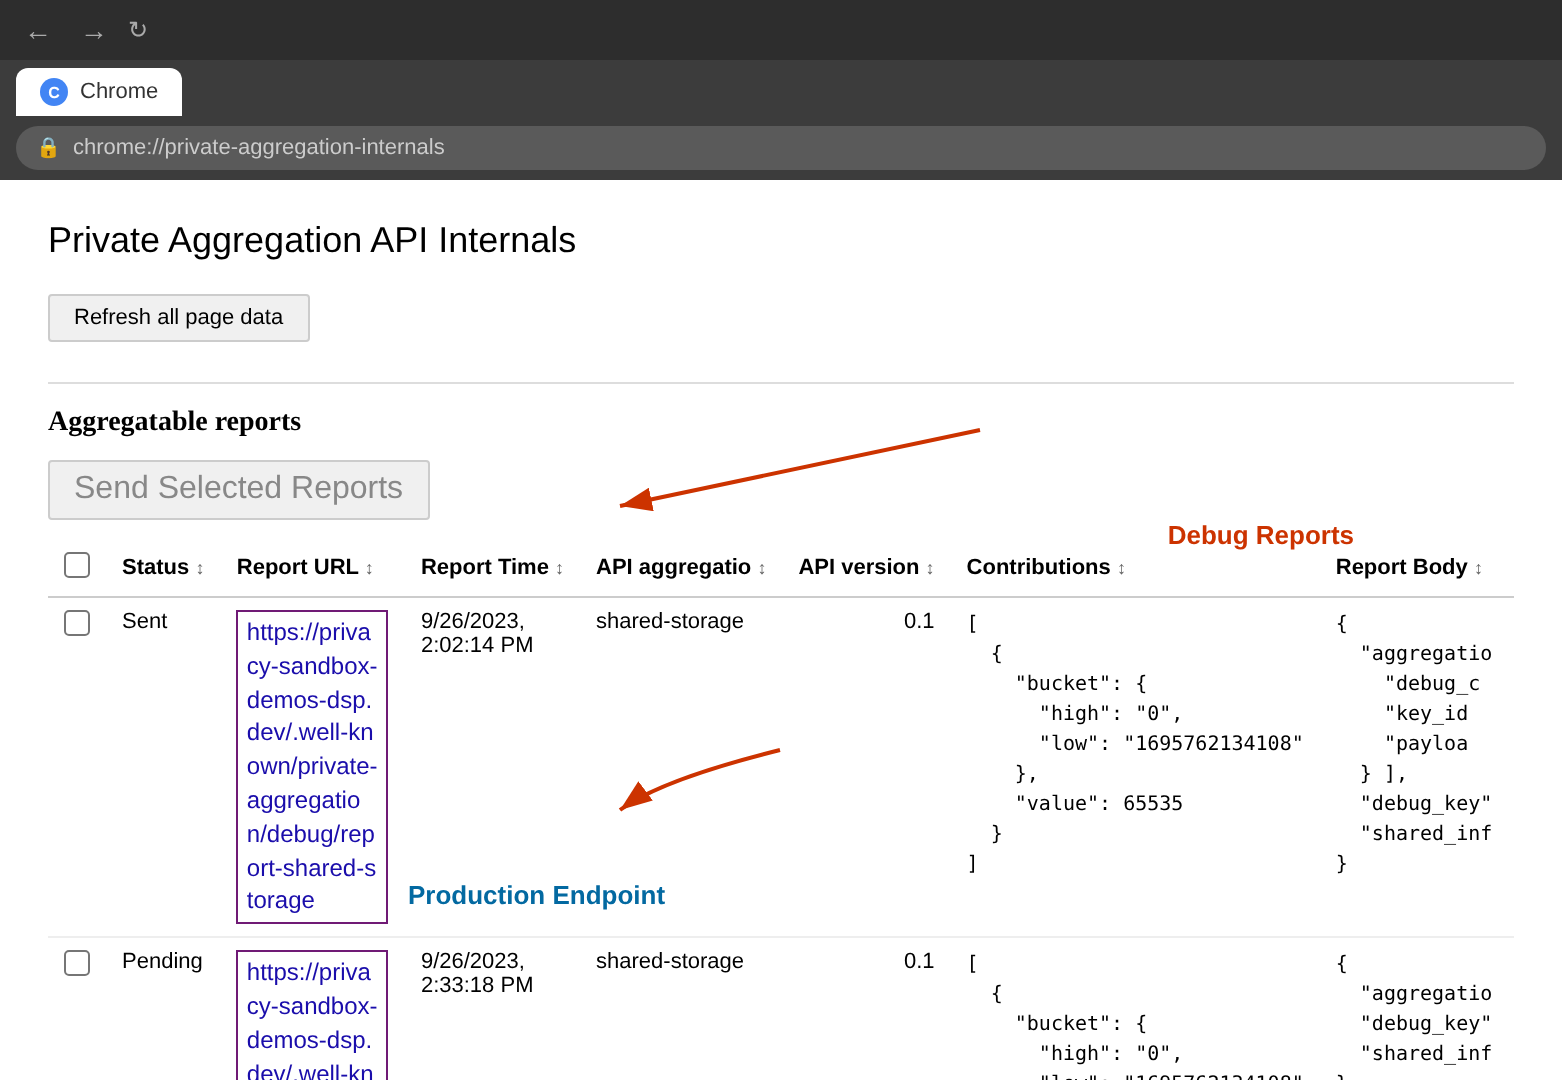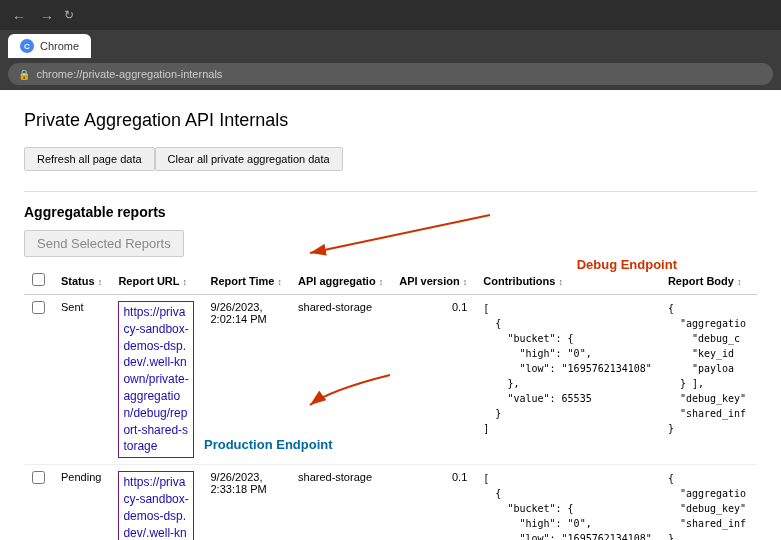--- a/index.html
+++ b/index.html
@@ -117,26 +117,27 @@
       border: 1px solid #ccc;
       padding: 5px 12px;
       font-size: 11px;
       cursor: pointer;
       border-radius: 2px;
     }
     .section-title {
       font-size: 14px;
       font-weight: bold;
       margin-bottom: 10px;
+      font-family: Liberation Serif, serif;
     }
     .send-btn {
       background: #f0f0f0;
       border: 1px solid #ccc;
       padding: 5px 12px;
-      font-size: 13px;
+      font-size: 16px;
       cursor: pointer;
       border-radius: 2px;
       margin-bottom: 10px;
       color: #888;
     }
     hr {
       border: none;
       border-top: 1px solid #ddd;
       margin-bottom: 12px;
     }
@@ -243,32 +244,31 @@
     <span class="address-lock">🔒</span>
     <span>chrome://private-aggregation-internals</span>
   </div>
 </div>
 
 <div class="page-content">
   <h1 class="page-title">Private Aggregation API Internals</h1>
 
   <div class="action-buttons">
     <button class="action-btn">Refresh all page data</button>
-    <button class="action-btn">Clear all private aggregation data</button>
   </div>
 
   <hr>
 
   <div class="section-title">Aggregatable reports</div>
   <button class="send-btn">Send Selected Reports</button>
 
   
   <div class="annotation-container">
 
-    <div class="annotation-debug">Debug Endpoint</div>
+    <div class="annotation-debug">Debug Reports</div>
 
     <div class="annotation-production">Production Endpoint</div>
 
     <table class="reports-table">
       <thead>
         <tr>
           <th class="col-checkbox">
             <input type="checkbox" style="">
           </th>
           <th class="col-status">

